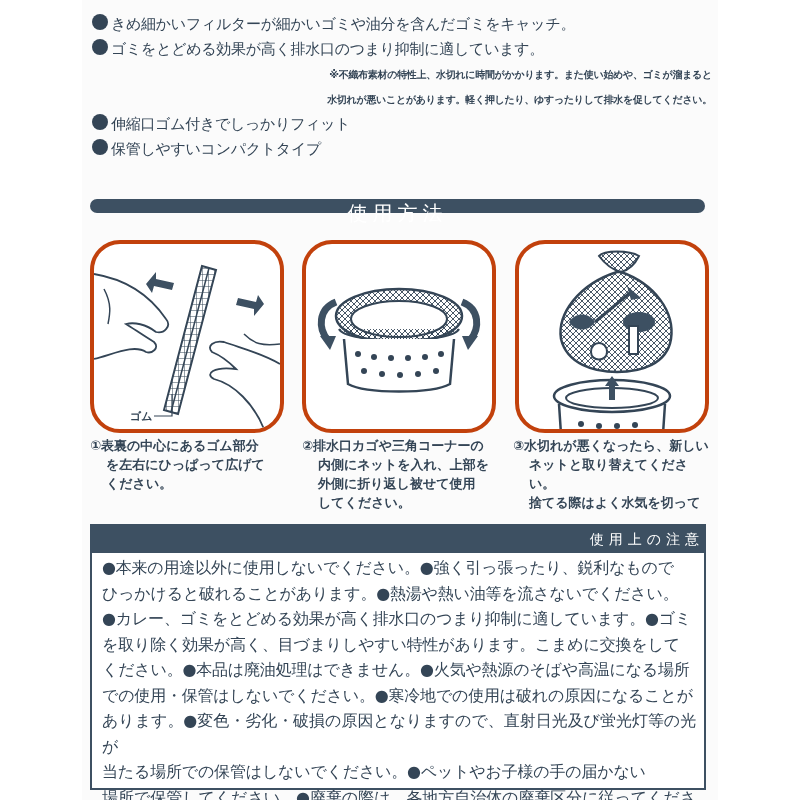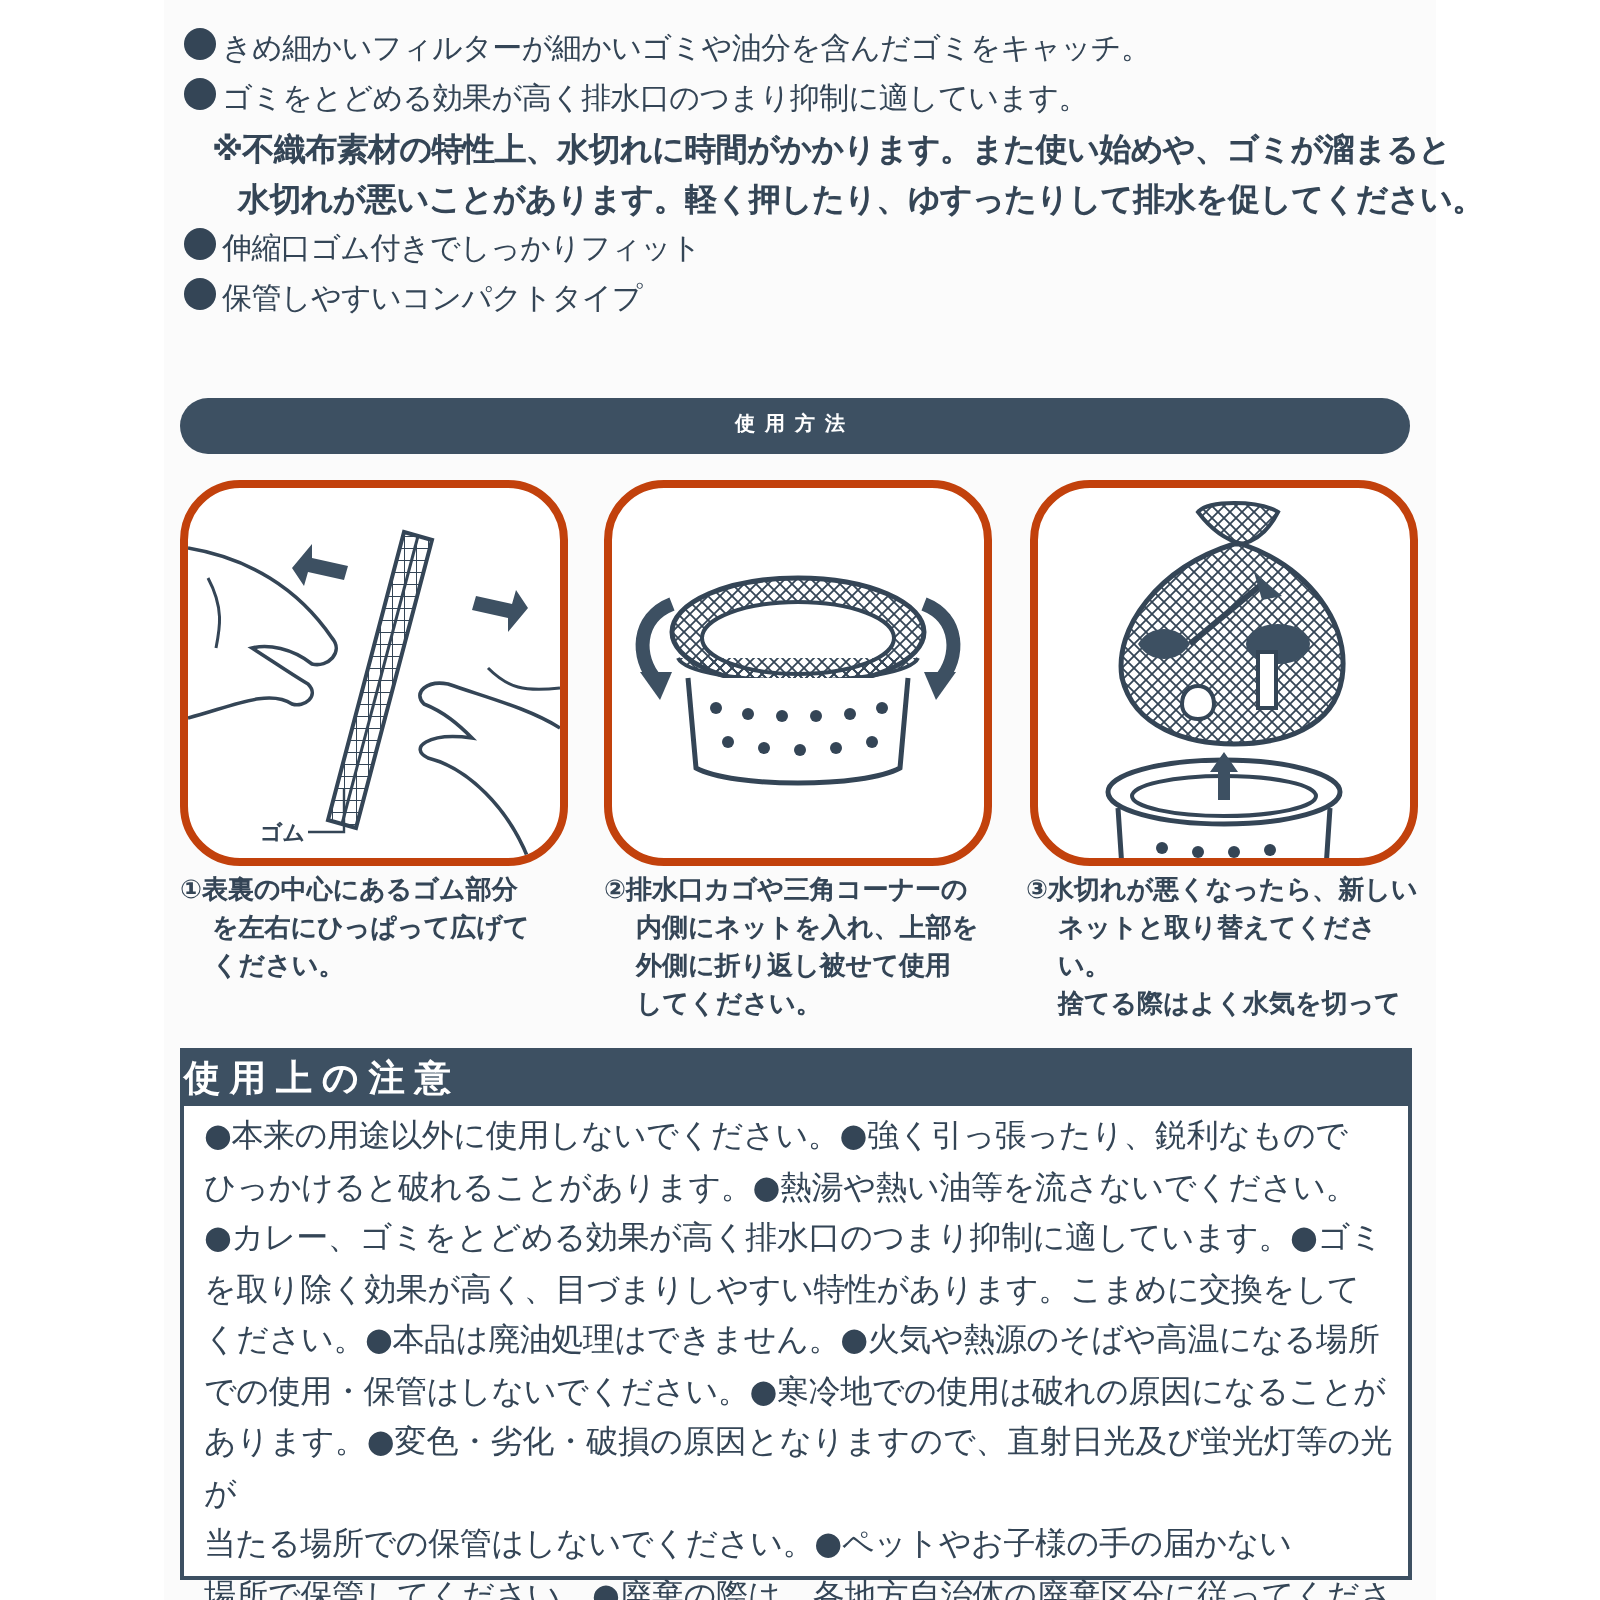--- a/index.html
+++ b/index.html
@@ -1,29 +1,29 @@
 <!DOCTYPE html>
 <html><head>
 <meta charset="utf-8">
 <style>
   html,body{margin:0;padding:0;background:#ffffff;}
   body{width:800px;height:800px;position:relative;overflow:hidden;font-family:"DejaVu Sans",sans-serif;color:#344556;}
   .panel{position:absolute;left:82px;top:0;width:636px;height:800px;background:#fbfbfb;}
   .features{position:absolute;left:92px;top:12px;width:620px;}
   .feat{font-size:15px;font-weight:normal;line-height:25px;white-space:nowrap;letter-spacing:-0.3px;}
   .feat .dot{display:inline-block;width:16px;height:16px;border-radius:50%;background:#344556;margin-right:3px;vertical-align:-1px;}
-  .note{font-size:16px;font-weight:bold;line-height:25px;white-space:nowrap;padding-left:14px;letter-spacing:-0.3px;text-align:right;}
+  .note{font-size:10px;font-weight:bold;line-height:25px;white-space:nowrap;padding-left:14px;letter-spacing:-0.3px;text-align:right;}
   .note2{padding-left:27px;}
-  .banner{position:absolute;left:90px;top:199px;width:615px;height:28px;background:#3d5062;border-radius:14px;color:#fff;font-weight:bold;font-size:10px;text-align:center;line-height:28px;letter-spacing:5px;}
+  .banner{position:absolute;left:90px;top:199px;width:615px;height:14px;background:#3d5062;border-radius:14px;color:#fff;font-weight:normal;font-size:20px;text-align:center;line-height:28px;letter-spacing:5px;}
   .card{position:absolute;top:240px;width:186px;height:185px;border:4px solid #c2410c;border-radius:30px;background:#fff;overflow:hidden;}
   .card svg{position:absolute;left:0;top:0;}
   .step{position:absolute;top:436px;width:200px;font-size:13px;font-weight:bold;line-height:19px;}
   .step .cont{padding-left:16px;display:block;}
   .notice{position:absolute;left:90px;top:524px;width:612px;height:262px;border:2px solid #3d5062;background:#fff;}
-  .notice-head{height:27px;background:#3d5062;color:#fff;font-weight:bold;font-size:18px;text-align:left;line-height:27px;letter-spacing:5px;}
+  .notice-head{height:27px;background:#3d5062;color:#fff;font-weight:normal;font-size:14px;text-align:right;line-height:27px;letter-spacing:5px;}
   .notice-body{padding:2px 8px 0 10px;font-size:16px;line-height:25.5px;color:#344556;text-align:justify;letter-spacing:-0.2px;}
 </style>
 </head>
 <body>
 
 <div class="panel"></div>
 
 <div class="features">
   <div class="feat"><span class="dot"></span><span>きめ細かいフィルターが細かいゴミや油分を含んだゴミをキャッチ。</span></div>
   <div class="feat"><span class="dot"></span><span>ゴミをとどめる効果が高く排水口のつまり抑制に適しています。</span></div>

